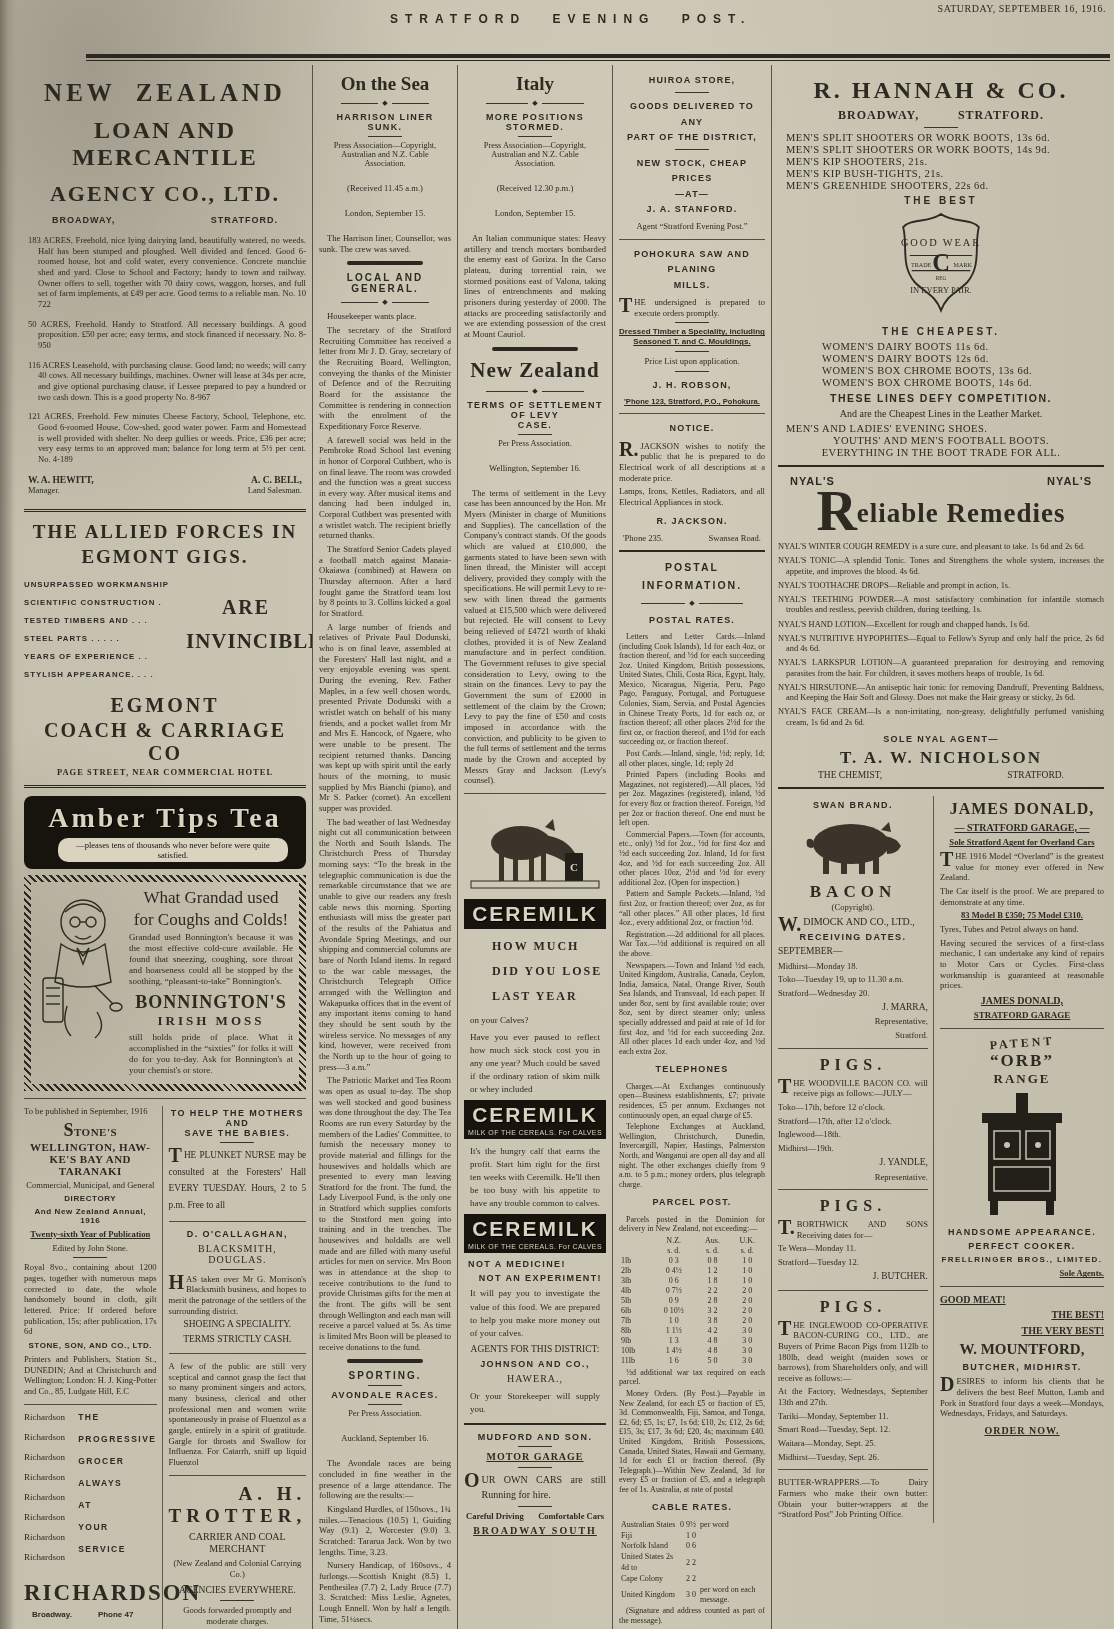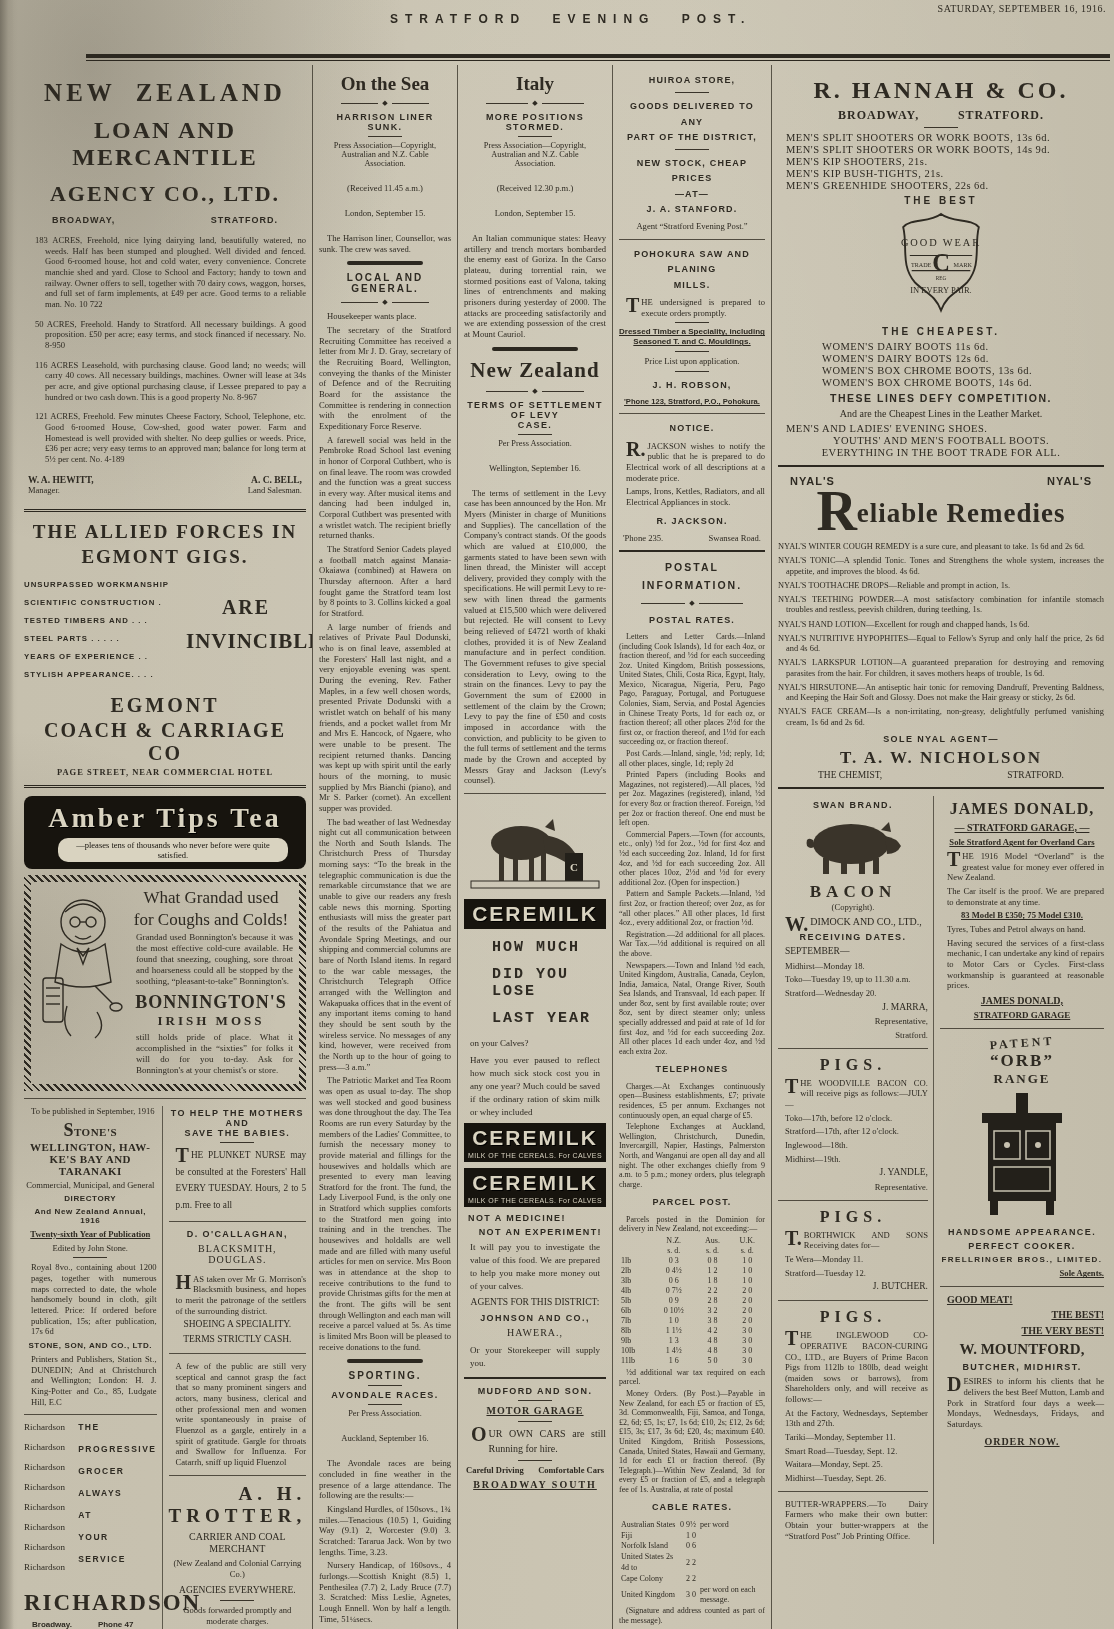--- a/index.html
+++ b/index.html
@@ -17,21 +17,21 @@
   .mast-title{position:absolute;left:390px;top:12px;font-family:"Liberation Sans",sans-serif;
     font-weight:bold;font-size:12px;letter-spacing:7px;word-spacing:16px;}
   .mast-date{position:absolute;right:8px;top:3px;font-size:10px;letter-spacing:.5px;}
   .head-rule{margin:24px 4px 0 86px;border-top:4px solid #2c2820;border-bottom:1px solid #2c2820;height:2px;}
   
   .columns{display:flex;align-items:stretch;padding:4px 4px 0 18px;height:1572px;}
   .col{border-right:1px solid rgba(50,45,35,.75);padding:2px 6px 0 6px;overflow:hidden;}
   .col1{width:282px;} .col2{width:132px;} .col3{width:142px;} .col4{width:146px;} .col5{flex:1;border-right:none;}
   
   .body-p{font-size:8.6px;line-height:1.24;text-align:justify;margin:0 0 3px;text-indent:8px;}
-  .noind{text-indent:0;margin-left:7px;}
+  .noind{text-indent:0;}
   .center{text-align:center;text-indent:0;}
   .right{text-align:right;text-indent:0;}
   .bold{font-weight:bold;text-decoration:underline;}
   .gothic{font-family:"Liberation Sans",sans-serif;font-weight:bold;letter-spacing:1.4px;
     font-size:9px;text-align:center;margin:4px 0;}
   .serif-display{font-weight:bold;text-align:center;margin:6px 0 2px;}
   .divider{display:flex;align-items:center;margin:5px 22px;}
   .divider::before,.divider::after{content:"";flex:1;border-top:1px solid #3a342a;}
   .divider .dia{padding:0 4px;font-size:7px;line-height:1;}
   .short-rule{width:34px;margin:4px auto;border-top:1px solid #3a342a;}
@@ -95,21 +95,21 @@
   .news-title{font-size:19px;}
   .gothic-lg{font-size:10px;letter-spacing:2px;}
   .credit{font-size:8.3px;text-align:center;text-indent:0;margin:3px 12px;}
   .dateline{font-size:8.6px;text-align:center;text-indent:0;margin:15px 0;}
   
   .cm-banner{background:#17140e;padding:3px 4px;text-align:center;margin:2px 0 6px;}
   .cm-word{color:#d9d3c0;font-weight:bold;font-size:21px;letter-spacing:2px;
     font-family:"Liberation Sans",sans-serif;text-shadow:1px 1px 0 #000;}
   .cm-sub{display:flex;justify-content:space-between;color:#d9d3c0;font-size:7px;
     font-family:"Liberation Sans",sans-serif;margin-top:2px;letter-spacing:.4px;}
-  .cm-q{font-family:Liberation Mono, monospace;font-weight:bold;font-size:15px;
+  .cm-q{font-family:Liberation Serif, serif;font-weight:bold;font-size:12px;
     letter-spacing:2px;margin:10px 0 10px 8px;padding-left:20px;}
   .cm-body{font-size:9px;line-height:1.45;margin:4px 6px;text-align:justify;}
   
   .c4-head{font-family:"Liberation Sans",sans-serif;font-weight:bold;font-size:9px;
     letter-spacing:1.2px;text-align:center;margin:6px 0 4px;line-height:1.7;}
   .postal-p{font-size:8px;line-height:1.2;text-align:justify;margin:0 0 2px;text-indent:7px;}
   table.parcel{width:100%;border-collapse:collapse;font-size:8px;margin:2px 0;}
   table.parcel td{padding:0 2px;line-height:1.25;}
   table.parcel td:nth-child(n+2){text-align:center;}
   .cable-table{width:100%;border-collapse:collapse;font-size:8px;}
@@ -425,20 +425,21 @@
         <div class="cm-q">LAST YEAR</div>
         <p class="cm-body">on your Calves?</p>
         <p class="cm-body">Have you ever paused to reflect how much sick stock cost you in any one year? Much could be saved if the ordinary ration of skim milk or whey included</p>
         <div class="cm-banner">
           <span class="cm-word">CEREMILK</span>
           <div class="cm-sub">
             <span>MILK OF THE CEREALS.</span>
             <span>For CALVES</span>
           </div>
         </div>
+        <p class="cm-body">It's the hungry calf that earns the profit. Start him right for the first ten weeks with Ceremilk. He'll then be too busy with his appetite to have any trouble common to calves.</p>
         <div class="cm-banner">
           <span class="cm-word">CEREMILK</span>
           <div class="cm-sub">
             <span>MILK OF THE CEREALS.</span>
             <span>For CALVES</span>
           </div>
         </div>
         <p class="gothic" style="text-align:left;margin-left:4px">NOT A MEDICINE!</p>
         <p class="gothic" style="text-align:right;margin-right:4px">NOT AN EXPERIMENT!</p>
         <p class="cm-body">It will pay you to investigate the value of this food. We are prepared to help you make more money out of your calves.</p>

